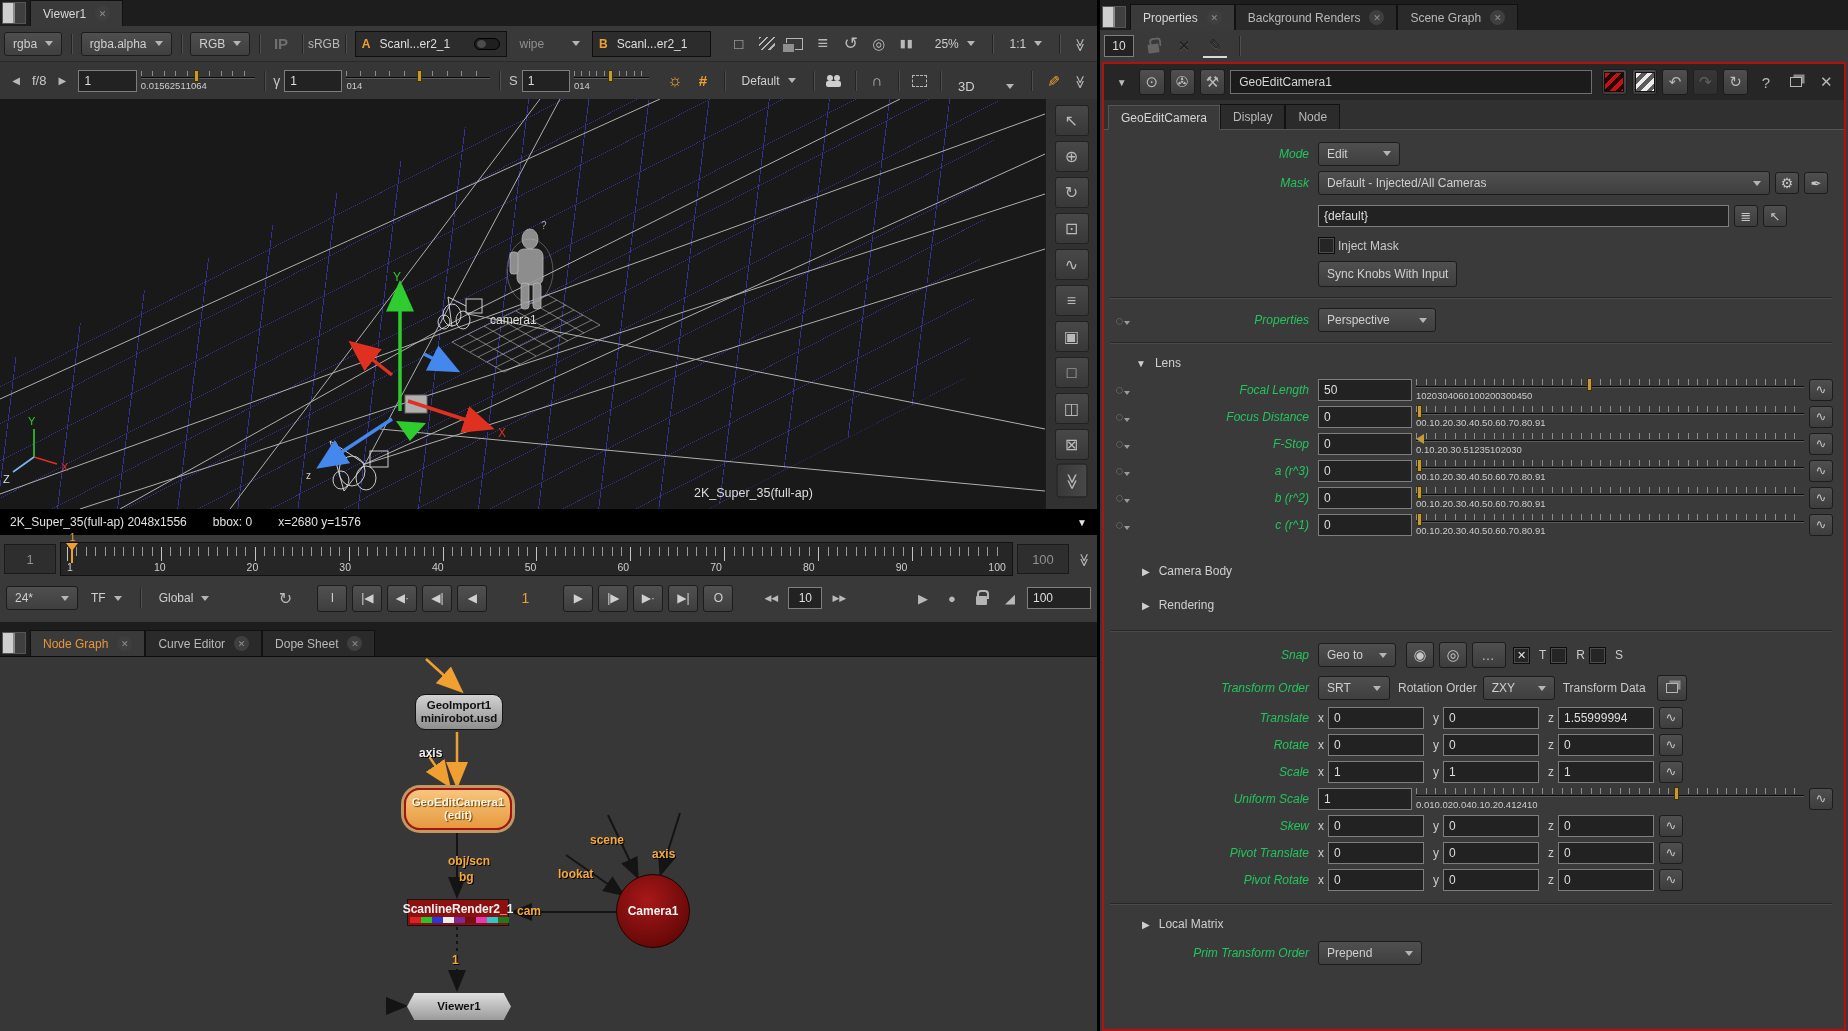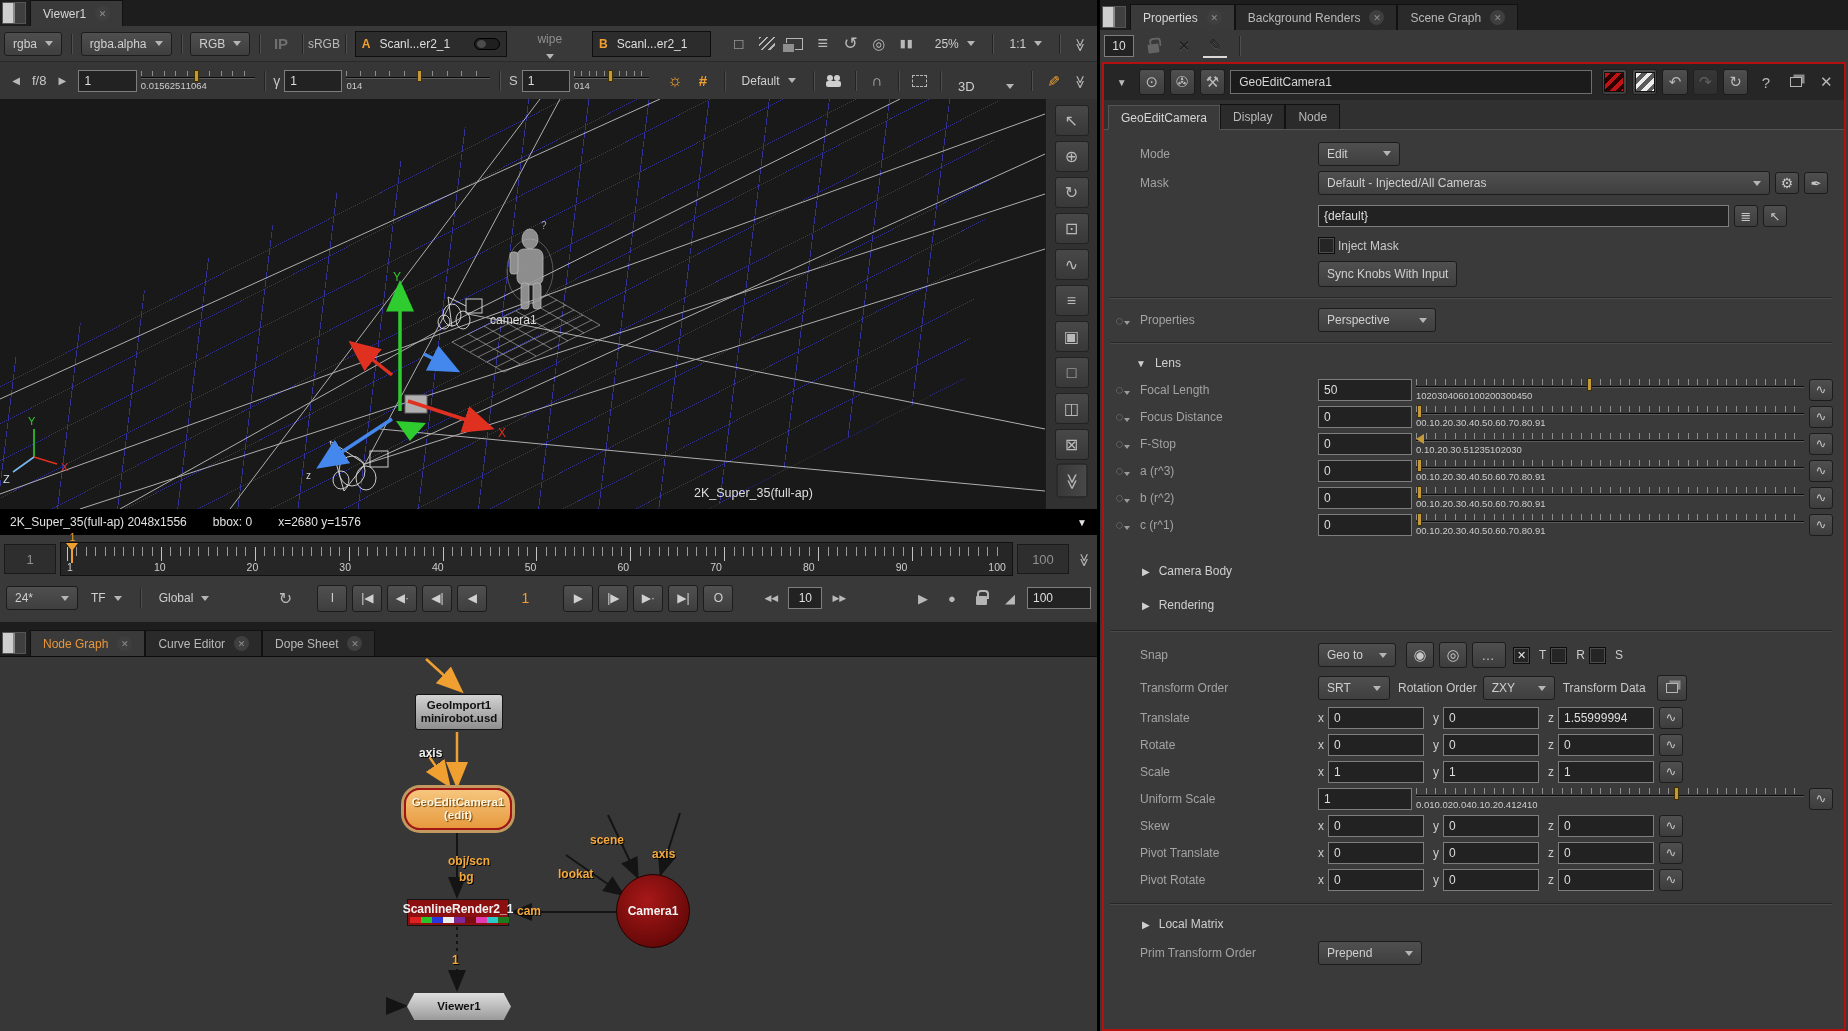--- a/index.html
+++ b/index.html
@@ -44,21 +44,21 @@
      font-size:9.5px; color:#cdcdcd; }
   .ticklabels span { line-height:11px; }
 
   
   .cb { width:17px; height:17px; background:#252525; border:1px solid #0d0d0d; box-shadow:inset 0 0 0 1px #4c4c4c;
      display:inline-flex; align-items:center; justify-content:center; color:#e6e6e6; font-size:11px; }
 
   
   #v-tabbar { position:absolute; left:0; top:0; width:100%; height:26px; }
   #v-row1 { position:absolute; left:0; top:26px; width:100%; height:36px; background:#393939;
-     display:flex; align-items:center; padding:0 4px; gap:4px; border-bottom:1px solid #2a2a2a; }
+     display:flex; align-items:center; padding:0 4px; gap:4px; border-bottom:1px solid #2a2a2a;justify-content:center; }
   #v-row2 { position:absolute; left:0; top:62px; width:100%; height:37px; background:#363636;
      display:flex; align-items:center; padding:0 4px; gap:4px; }
   .ab-badge { color:#f0a030; font-weight:bold; padding:0 4px; }
   .ab-box { display:flex; align-items:center; background:#2c2c2c; border:1px solid #0f0f0f; height:26px; padding:0 2px; }
   .toggle { width:26px; height:12px; border-radius:6px; background:#1f1f1f; border:1px solid #000; position:relative; margin:0 4px; }
   .toggle::after { content:""; position:absolute; left:2px; top:1px; width:9px; height:8px; border-radius:50%; background:#4c4c4c; }
   .stripes { width:16px; height:13px; background:repeating-linear-gradient(135deg,#b5b5b5 0 2px,transparent 2px 5px); }
   .monitors { width:17px; height:12px; border:1.5px solid #b5b5b5; position:relative; background:#393939; }
   .monitors::after { content:""; position:absolute; left:-5px; top:4px; width:11px; height:8px; background:#8e8e8e; border:1px solid #393939; }
   .dashedsq { width:15px; height:12px; border:1px dashed #b5b5b5; }
@@ -100,21 +100,21 @@
      background:linear-gradient(#505050,#3e3e3e); border:1px solid #1c1c1c; border-radius:3px; color:#cfcfcf; font-size:12px; }
   .lock { width:11px; height:9px; background:#b5b5b5; border-radius:1px; position:relative; margin-top:5px; }
   .lock::before { content:""; position:absolute; left:1.5px; top:-6px; width:8px; height:7px;
      border:2px solid #b5b5b5; border-bottom:none; border-radius:4px 4px 0 0; }
 
   
   #ng-tabbar { position:absolute; left:0; top:622px; width:100%; height:34px; }
   #ng-canvas { position:absolute; left:0; top:656px; width:100%; height:375px; background:#373737; border-top:1px solid #0d0d0d; overflow:hidden; }
   .node { position:absolute; display:flex; flex-direction:column; align-items:center; justify-content:center;
      font-weight:bold; font-size:11.5px; line-height:13px; color:#111; text-align:center; }
-  #n-geoimport { left:415px; top:37px; width:88px; height:36px; border-radius:3px;
+  #n-geoimport { left:415px; top:37px; width:88px; height:36px; border-radius:10px;
      background:linear-gradient(#d2d2d2,#8f8f8f); border:1px solid #141414; }
   #n-geoedit { left:404px; top:131px; width:108px; height:42px; border-radius:16px;
      background:linear-gradient(#f6c67e,#e79a3e); border:2px solid #a51414; box-shadow:0 0 0 3px #c2995f;
      color:#fdf4df; text-shadow:1px 1px 1px #6d3d00; }
   #n-scanline { left:407px; top:242px; width:102px; height:27px; background:#8c1010; border:1px solid #141414;
      color:#f2f2f2; font-size:12px; justify-content:flex-start; padding-top:3px; }
   .strip { position:absolute; left:2px; bottom:2px; height:6px; display:flex; gap:0; }
   .strip span { width:11px; height:6px; display:inline-block; }
   #n-camera { left:616px; top:217px; width:74px; height:74px; border-radius:50%;
      background:radial-gradient(circle at 42% 35%,#a81818,#5e0606 85%); border:1px solid #200; color:#f2f2f2; font-size:12px; }
@@ -137,21 +137,21 @@
   .swatch.red { background:repeating-linear-gradient(135deg,#c01414 0 4px,#2a0000 4px 8px); }
   .swatch.white { background:repeating-linear-gradient(135deg,#ededed 0 4px,#5a5a5a 4px 8px); }
   .dblsq { width:12px; height:10px; border:1.5px solid #b5b5b5; box-shadow:3px -3px 0 -0.5px #8b8b8b; }
   #p-nodetabs { height:30px; background:#303030; display:flex; align-items:flex-end; padding-left:4px; border-bottom:1px solid #555; }
   #p-nodetabs .tab { height:25px; background:#2b2b2b; }
   #p-nodetabs .tab.active { background:#3a3a3a; border-color:#555; border-bottom:1px solid #3a3a3a; margin-bottom:-1px; }
   #p-content { flex:1; padding:10px 8px 0 2px; overflow:hidden; }
   .prow { display:flex; align-items:center; height:27px; position:relative; }
   .anim { width:34px; color:#9b9b9b; font-size:13px; display:flex; justify-content:center; align-items:center; gap:1px; }
   .anim .arr { width:0; height:0; border-left:3px solid transparent; border-right:3px solid transparent; border-top:4px solid #9b9b9b; margin-top:6px; }
-  .plabel { width:178px; text-align:left; padding-right:9px; color:#a3a3a3; white-space:nowrap; }
+  .plabel { width:178px; text-align:right; padding-right:9px; color:#22c55e; white-space:nowrap;font-style:italic; }
   .pslider { position:relative; width:388px; margin-left:4px; }
   .curvebtn { width:24px; height:22px; margin-left:5px; background:linear-gradient(#4f4f4f,#3d3d3d);
      border:1px solid #1c1c1c; border-radius:3px; color:#c6c6c6; display:flex; align-items:center; justify-content:center; font-size:13px; }
   .pdivider { height:1px; background:#272727; box-shadow:0 1px 0 #4a4a4a; margin:7px 4px; }
   .grouphdr { display:flex; align-items:center; gap:9px; height:26px; color:#cfcfcf; }
   .tri { color:#cfcfcf; font-size:10px; }
   .xfield { width:96px; }
   .xyz-l { padding:0 4px 0 9px; color:#cbcbcb; }
   .pfield { width:94px; }
 </style>
@@ -186,21 +186,21 @@
     <div class="vsep"></div>
     <div class="ibtn" style="color:#6f6f6f;font-weight:bold;">IP</div>
     <div class="vsep"></div>
     <div class="ibtn" style="font-size:12px;">sRGB</div>
     <div class="vsep"></div>
     <div class="ab-box">
       <span class="ab-badge">A</span>
       <div class="field" style="border:none;background:none;width:96px;">Scanl...er2_1</div>
       <div class="toggle"></div>
     </div>
-    <div class="dd flat-dd" style="width:96px;justify-content:space-between;color:#8f8f8f;flex-direction:column;">
+    <div class="dd flat-dd" style="width:96px;justify-content:space-between;color:#8f8f8f;">
         <span>wipe</span>
         <span class="arr"></span>
       </div>
     <div class="ab-box">
       <span class="ab-badge">B</span>
       <div class="field" style="border:none;background:none;width:96px;">Scanl...er2_1</div>
     </div>
     <div style="flex:0 0 8px;"></div>
     <div class="ibtn">□</div>
     <div class="ibtn">

